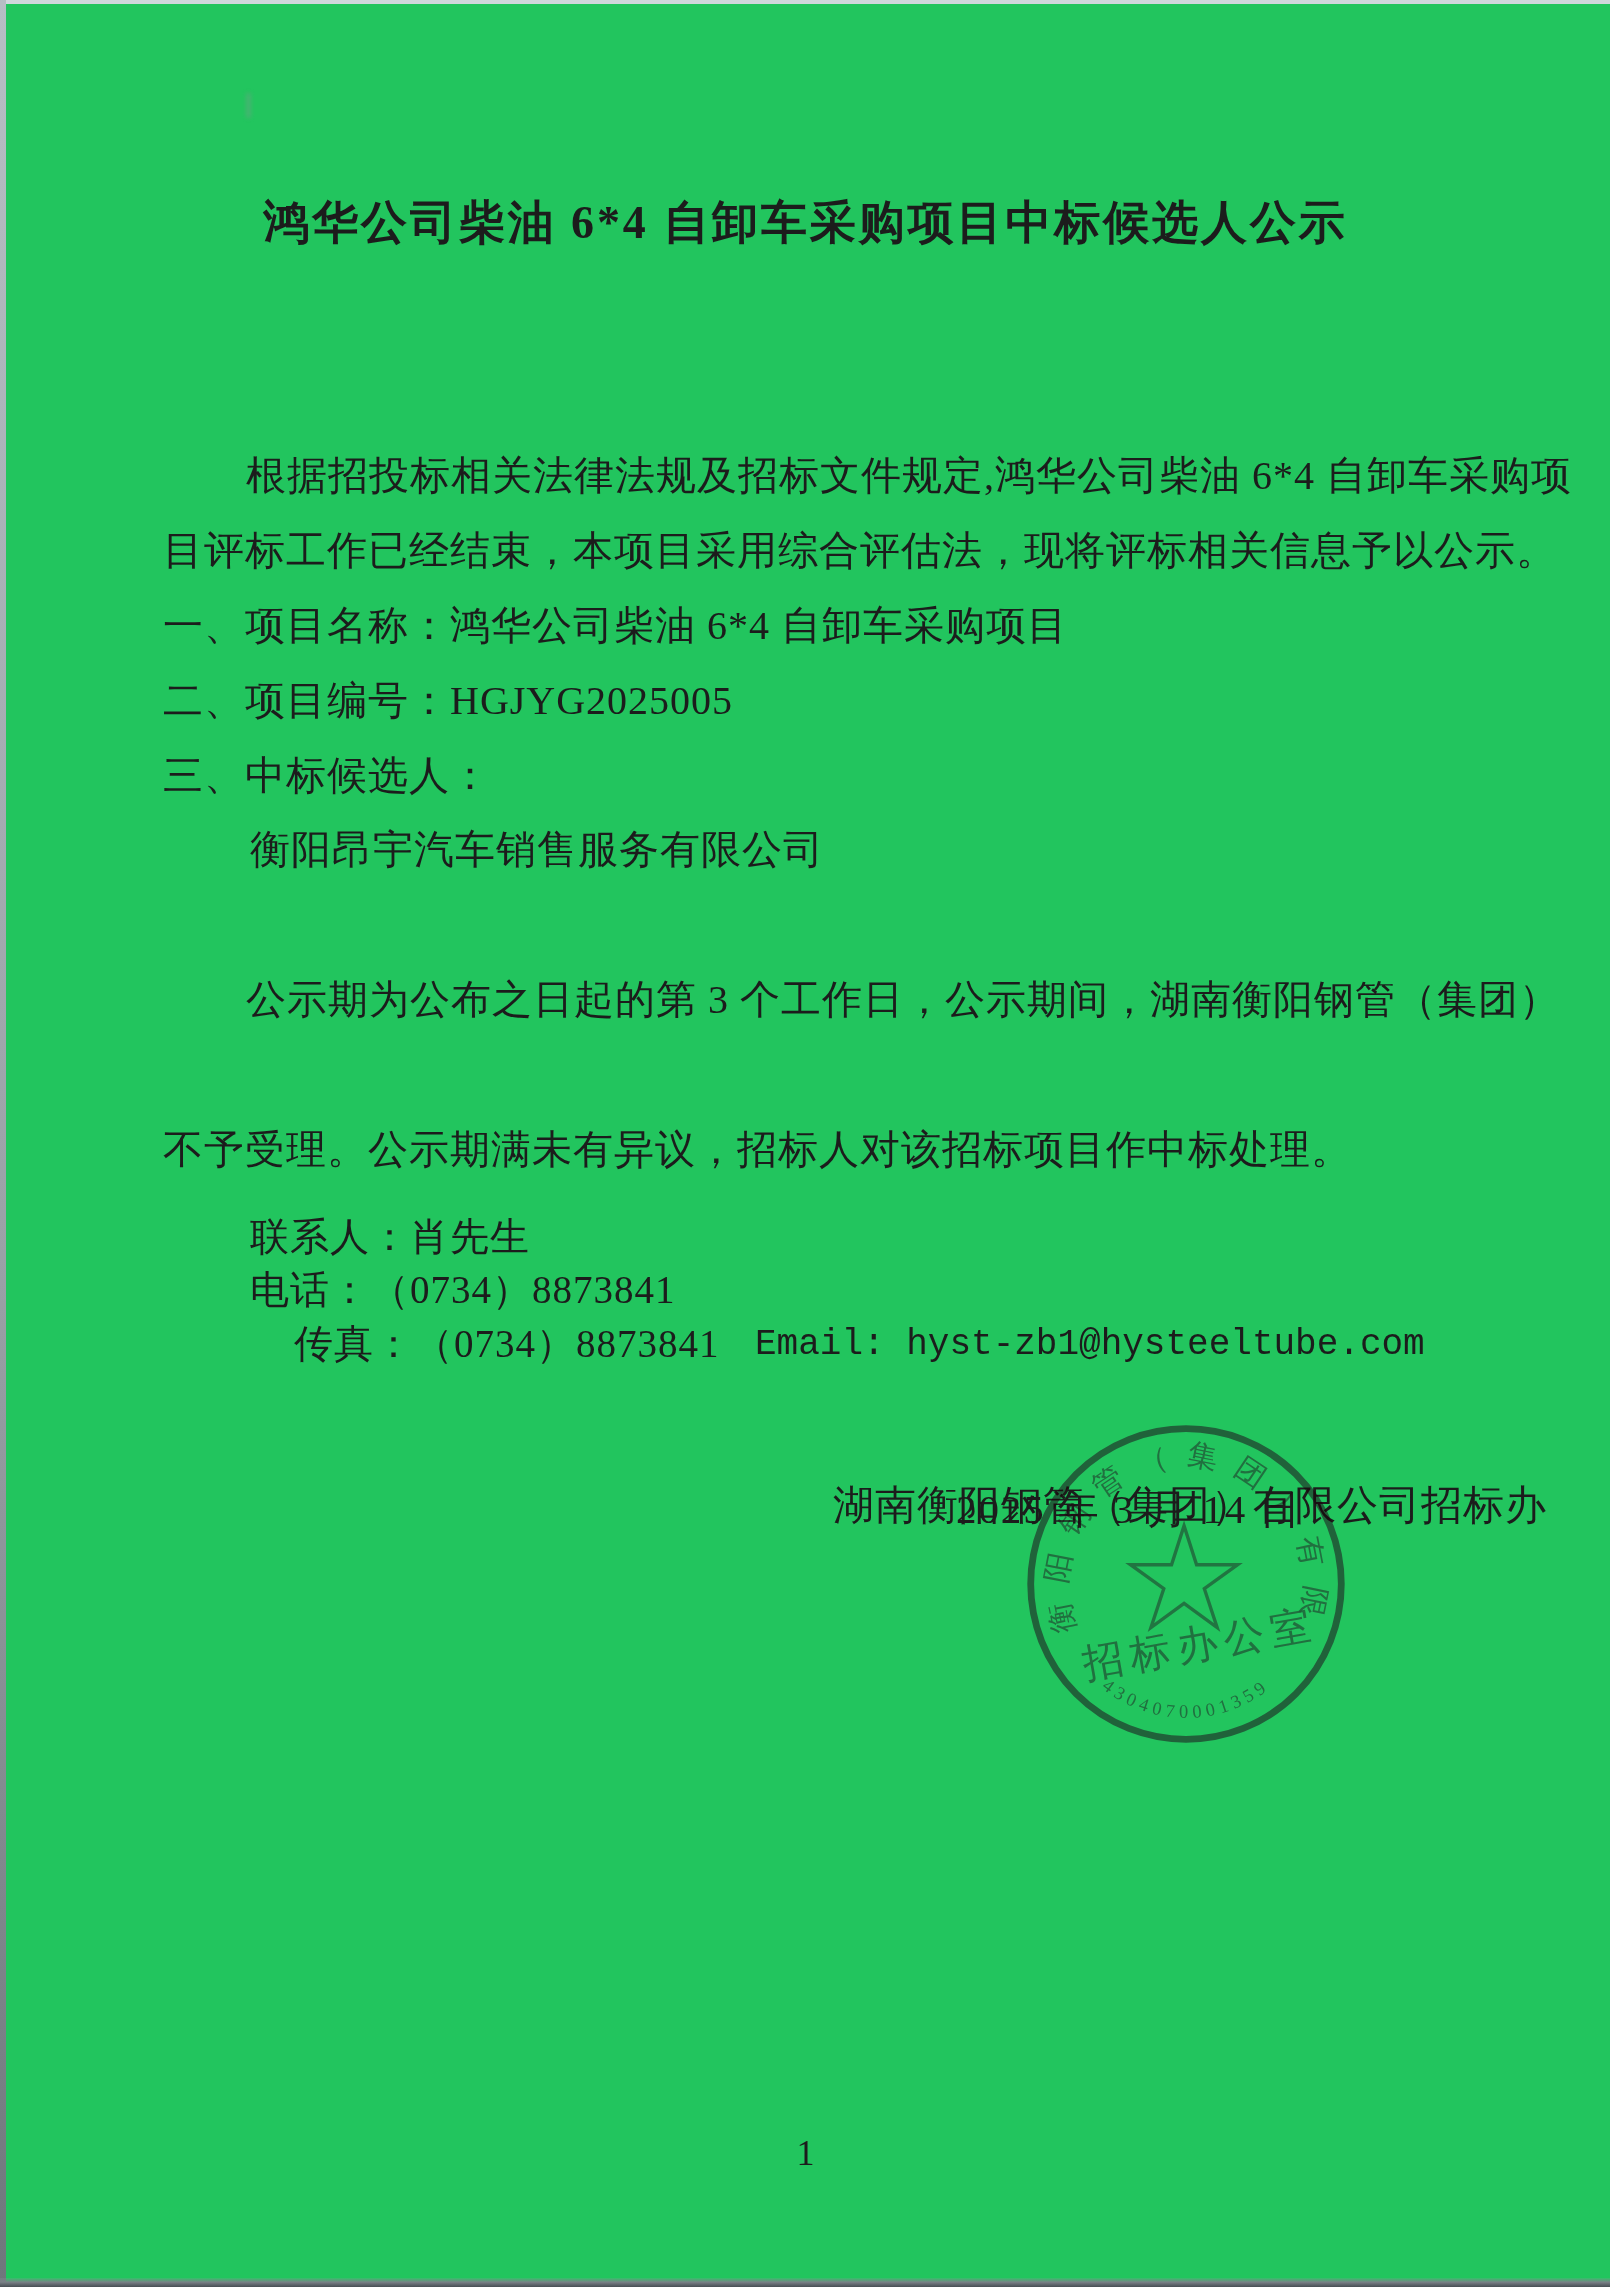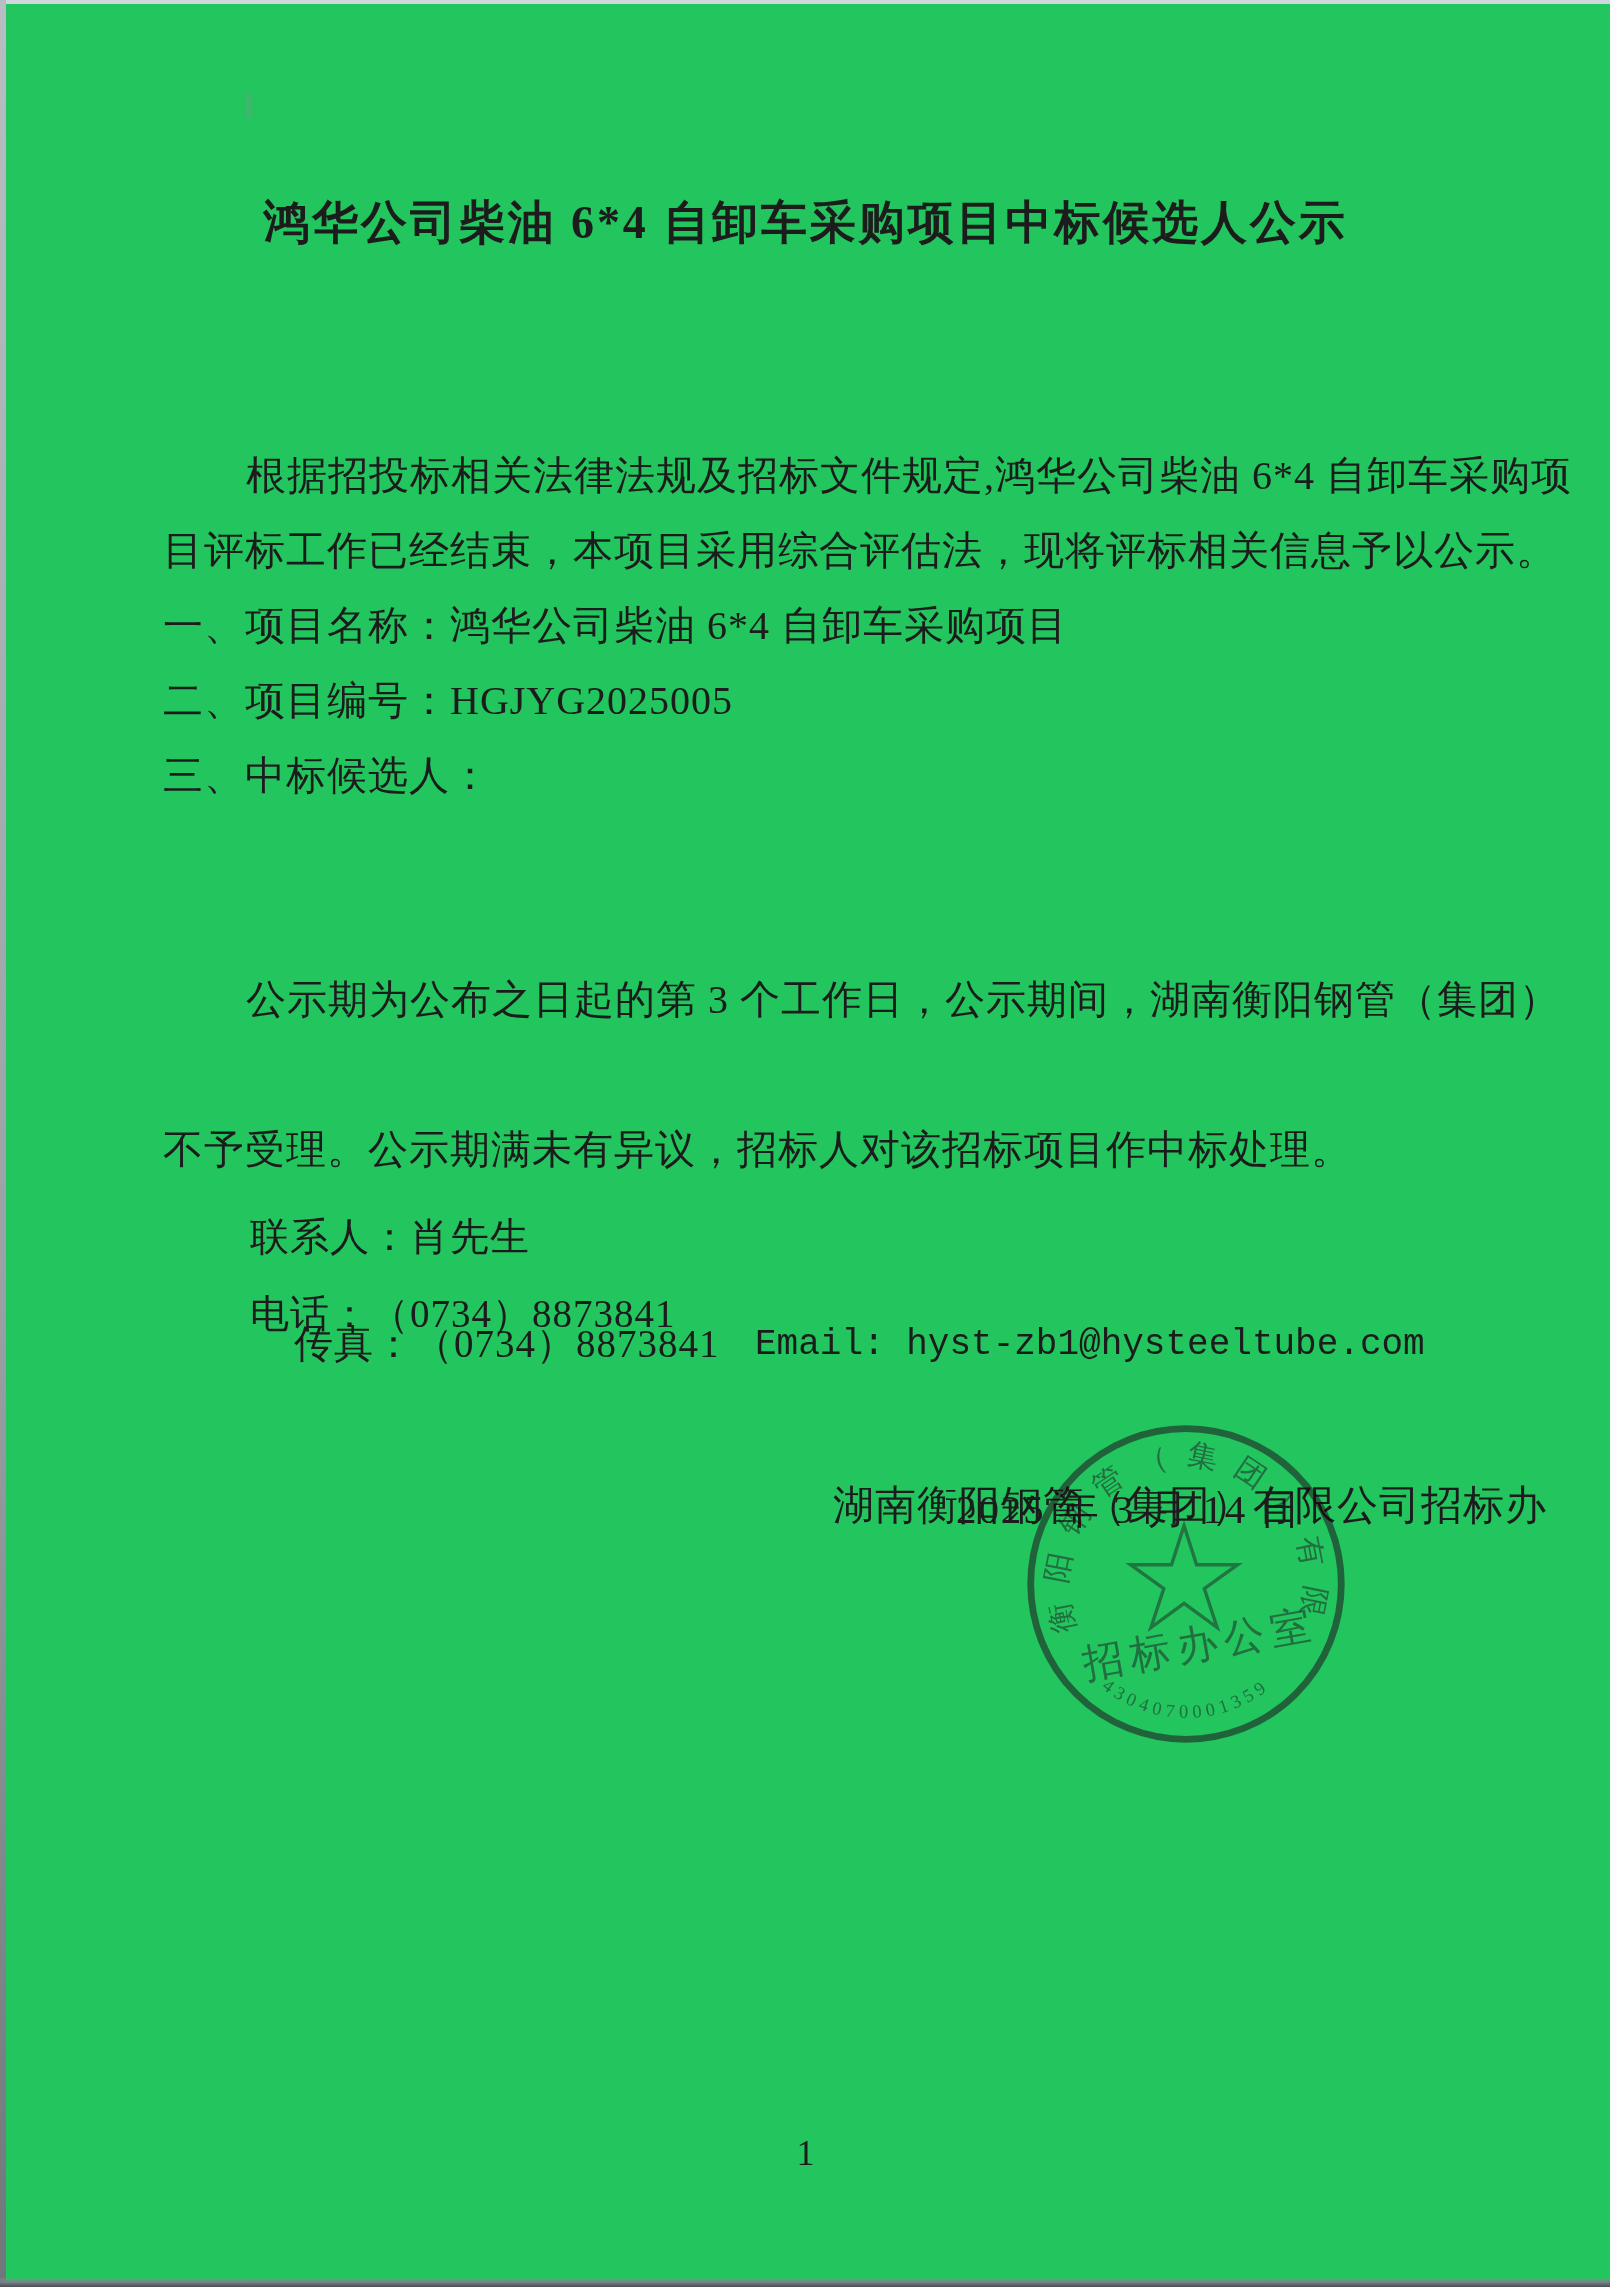--- a/index.html
+++ b/index.html
@@ -26,21 +26,21 @@
   .p1l1{top:456px;left:246px;}
   .p1l2{top:531px;left:163px;}
   .item1{top:606px;left:163px;}
   .item2{top:681px;left:163px;}
   .item3{top:756px;left:163px;}
   .winner{top:830px;left:250px;}
   .p2l1{top:980px;left:246px;}
   .p2l2{top:1055px;left:163px;}
   .p2l3{top:1130px;left:163px;}
   .contact1{top:1217px;left:250px;font-size:39px;}
-  .contact2{top:1270px;left:250px;font-size:39px;margin-top:24px;}
+  .contact2{top:1270px;left:250px;font-size:39px;}
   .contact3{top:1324px;left:250px;font-size:39px;margin-left:44px;}
   .email{top:1327px;left:755px;font-size:36px;font-family:"Liberation Mono","DejaVu Sans Mono",monospace;letter-spacing:0;}
   .sig-org{top:1485px;left:833px;font-size:41px;}
   .sig-date{top:1489px;left:956px;font-size:41px;letter-spacing:1.9px;}
   .pageno{top:2135px;left:0;width:100%;text-align:center;font-size:36px;letter-spacing:0;}
   
   .stamp{
     position:absolute;left:1021px;top:1419px;width:330px;height:330px;
     mix-blend-mode:multiply;opacity:0.88;
   }
@@ -56,20 +56,21 @@
   <div class="smudge"></div>
 
   <div class="tline title">鸿华公司柴油 6*4 自卸车采购项目中标候选人公示</div>
 
   <div class="tline p1l1">根据招投标相关法律法规及招标文件规定,鸿华公司柴油 6*4 自卸车采购项</div>
   <div class="tline p1l2">目评标工作已经结束，本项目采用综合评估法，现将评标相关信息予以公示。</div>
 
   <div class="tline item1">一、项目名称：鸿华公司柴油 6*4 自卸车采购项目</div>
   <div class="tline item2">二、项目编号：HGJYG2025005</div>
   <div class="tline item3">三、中标候选人：</div>
+  <div class="tline winner">衡阳昂宇汽车销售服务有限公司</div>
 
   <div class="tline p2l1">公示期为公布之日起的第 3 个工作日，公示期间，湖南衡阳钢管（集团）</div>
   <div class="tline p2l3">不予受理。公示期满未有异议，招标人对该招标项目作中标处理。</div>
 
   <div class="tline contact1">联系人：肖先生</div>
   <div class="tline contact2">电话：（0734）8873841</div>
   <div class="tline contact3">传真：（0734）8873841</div>
   <div class="tline email">Email: hyst-zb1@hysteeltube.com</div>
 
   <div class="tline sig-org">湖南衡阳钢管（集团）有限公司招标办</div>

